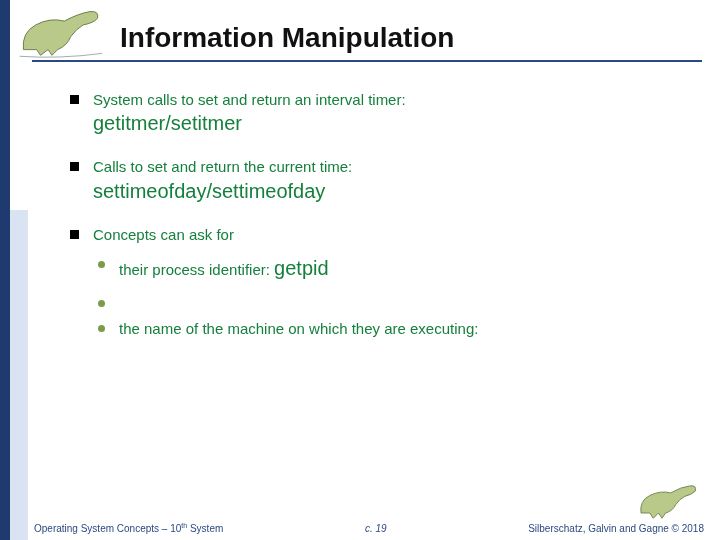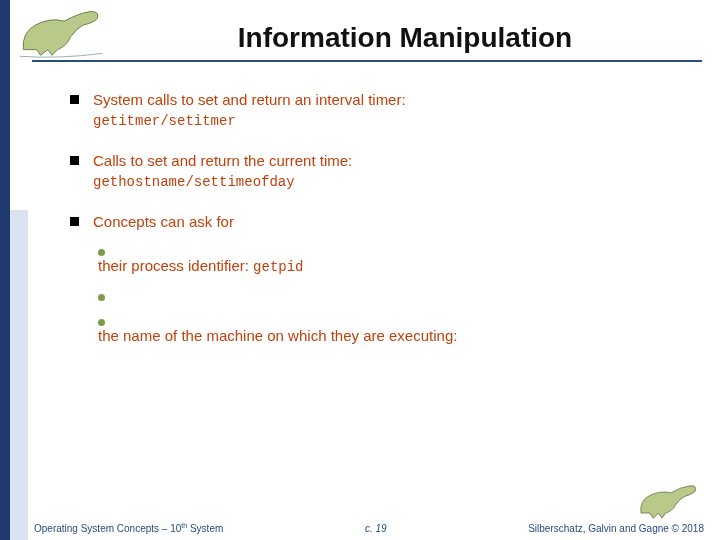--- a/index.html
+++ b/index.html
@@ -37,40 +37,39 @@
   .logo-bottom {
     position: absolute;
     right: 16px; bottom: 22px;
     width: 70px; height: 40px;
   }
   .title {
     position: absolute;
     top: 22px;
     left: 120px;
     right: 30px;
-    text-align: center;
     font-size: 28px;
     font-weight: bold;
     color: #111;
   }
   .title-rule {
     position: absolute;
     top: 60px;
     left: 32px;
     right: 18px;
     height: 2px;
     background: #2a4a80;
   }
   .content {
     position: absolute;
     top: 90px;
     left: 70px;
     right: 30px;
     font-size: 15px;
-    color: #c2410c;
+    color: #15803d;
     line-height: 1.35;
   }
   .bullet-row {
     display: flex;
     margin-bottom: 20px;
   }
   .sq {
     width: 9px; height: 9px;
     background: #000;
     margin-top: 5px;
@@ -82,25 +81,24 @@
     border-radius: 50%;
     background: #7a9b4a;
     margin-top: 6px;
     margin-right: 14px;
     flex-shrink: 0;
   }
   .sub {
     margin-left: 28px;
     display: flex;
     margin-bottom: 12px;
-    flex-direction: column;
   }
   .mono {
-    font-family: Liberation Mono, monospace;
-    font-size: 14px;
+    font-family: Liberation Sans, sans-serif;
+    font-size: 20px;
   }
   .footer {
     position: absolute;
     left: 34px; right: 16px;
     bottom: 6px;
     font-size: 10px;
     color: #2a4a80;
     display: flex;
     justify-content: space-between;
     align-items: flex-end;
@@ -138,21 +136,21 @@
     <div>
       <span>System calls to set and return an interval timer:</span><br>
       <span class="mono">getitmer/setitmer</span>
     </div>
   </div>
 
   <div class="bullet-row">
     <div class="sq"></div>
     <div>
       <span>Calls to set and return the current time:</span><br>
-      <span class="mono">gethostname/settimeofday</span>
+      <span class="mono">settimeofday/settimeofday</span>
     </div>
   </div>
 
   <div class="bullet-row" style="margin-bottom:10px">
     <div class="sq"></div>
     <div>
       <span>Concepts can ask for</span>
     </div>
   </div>
 

